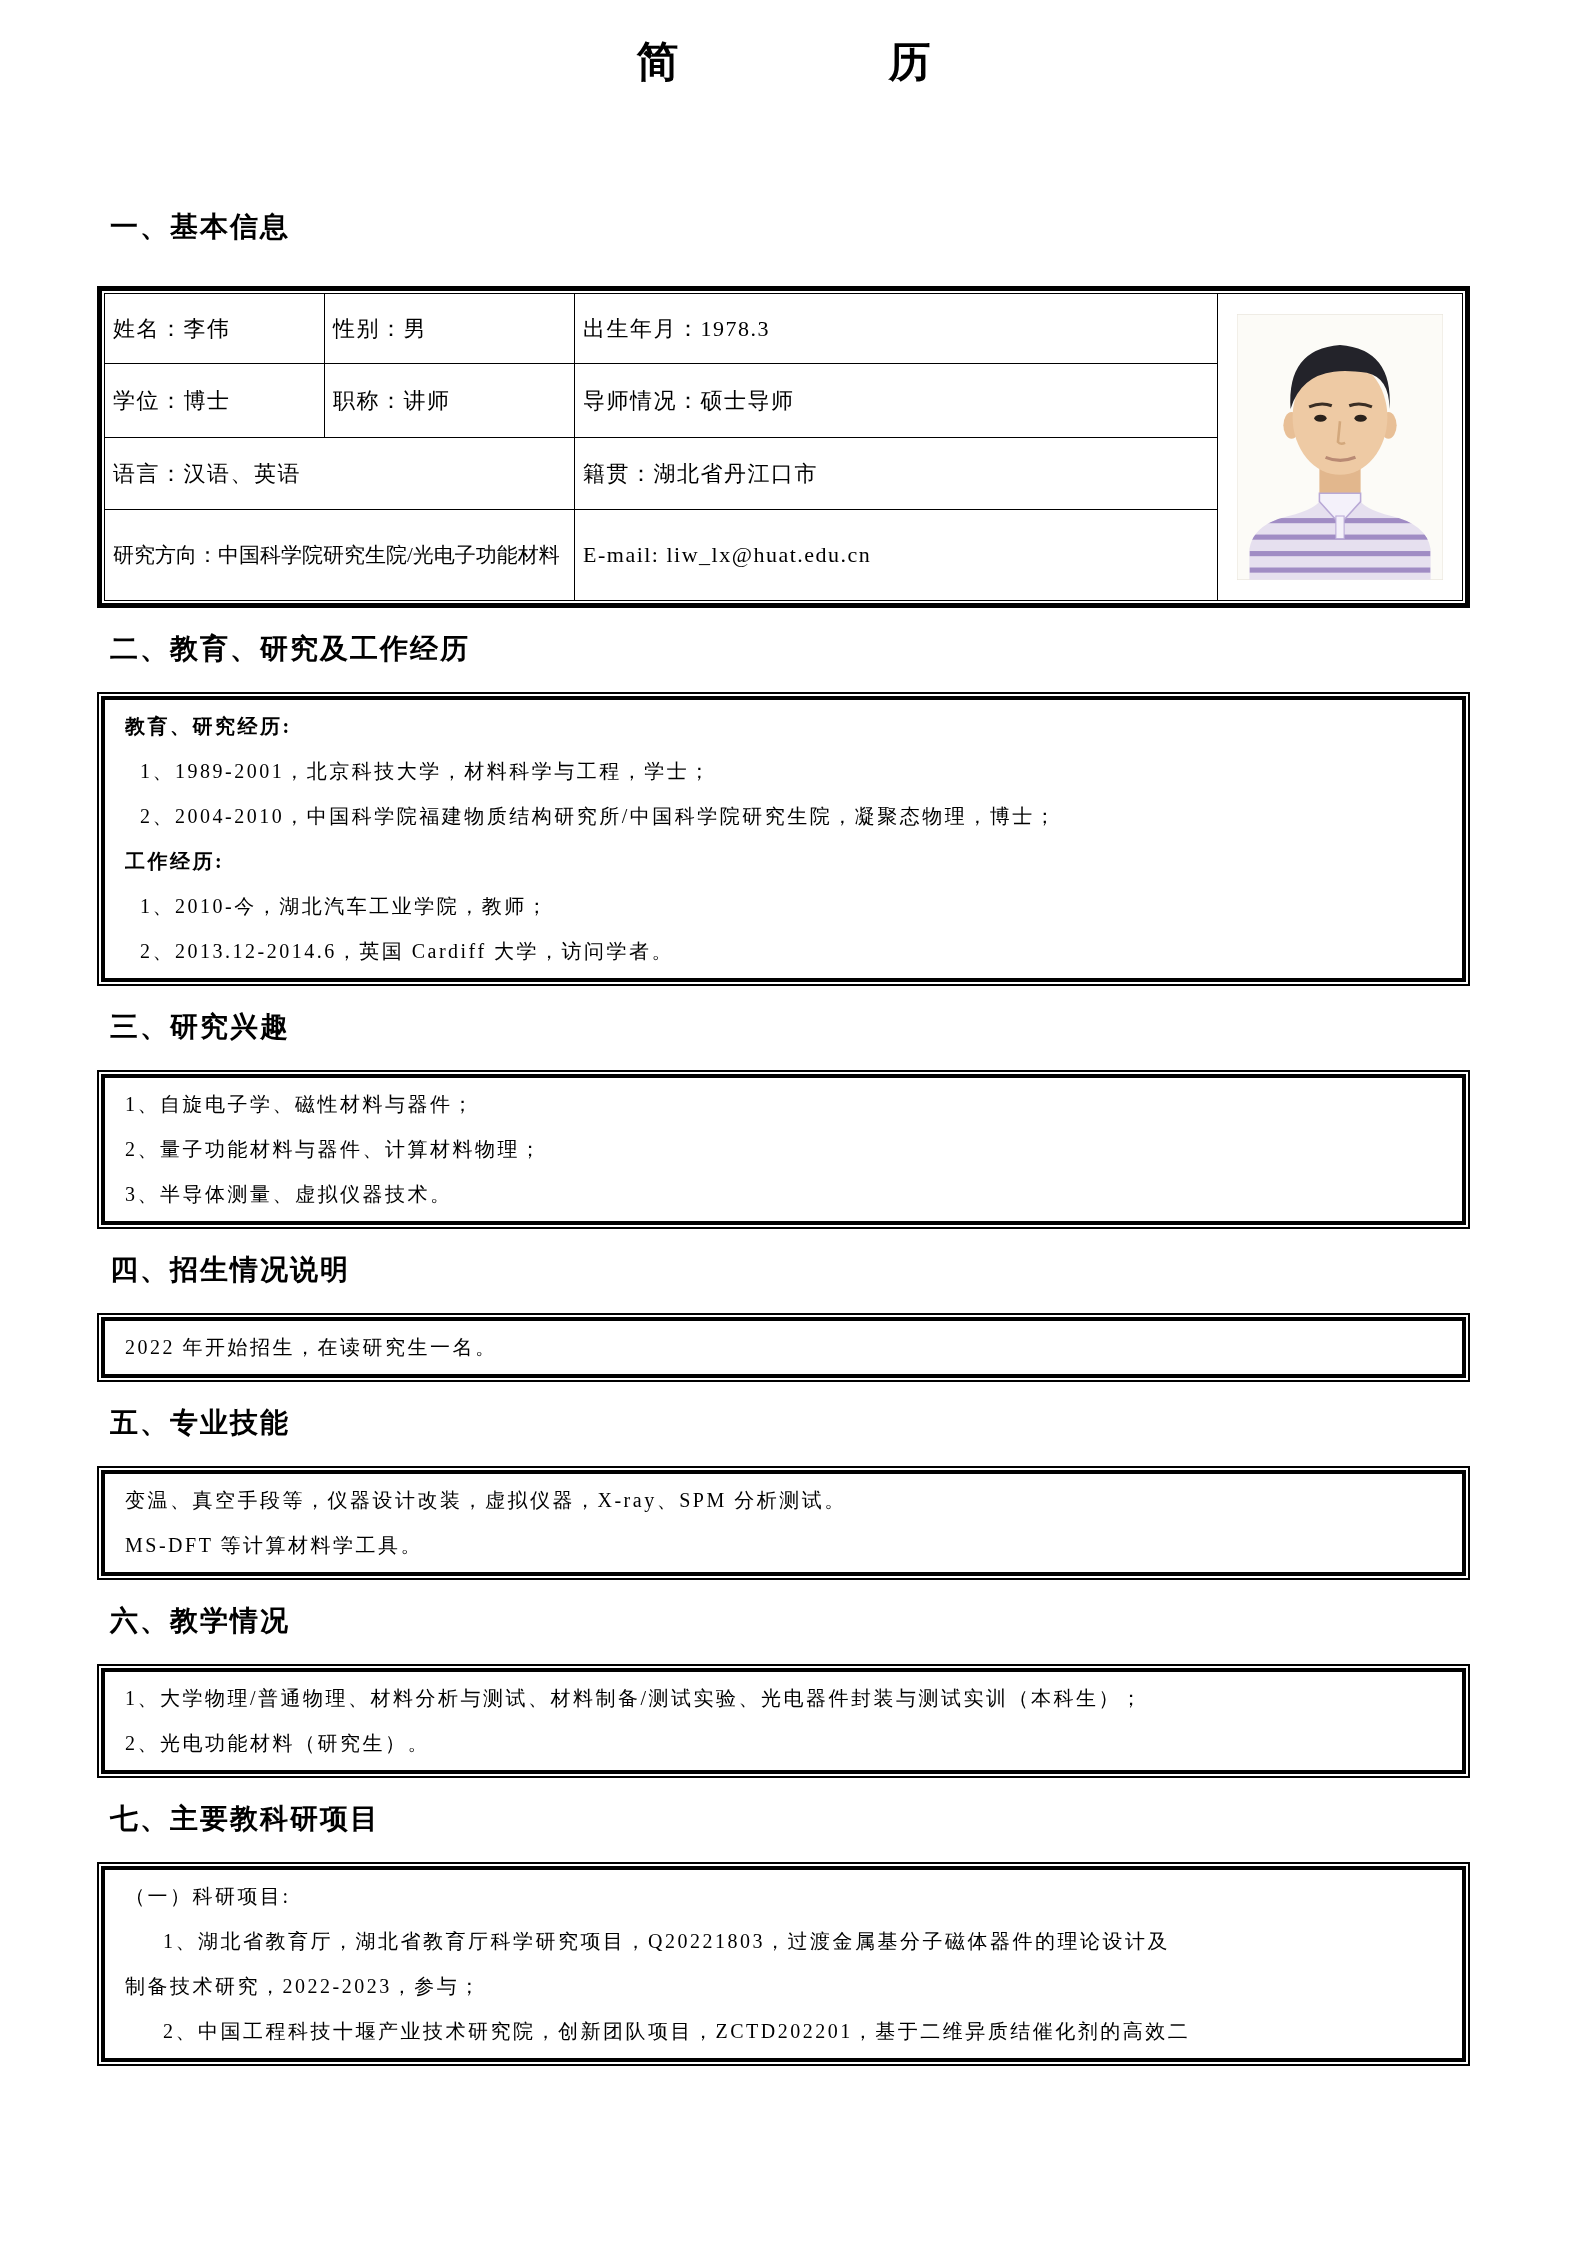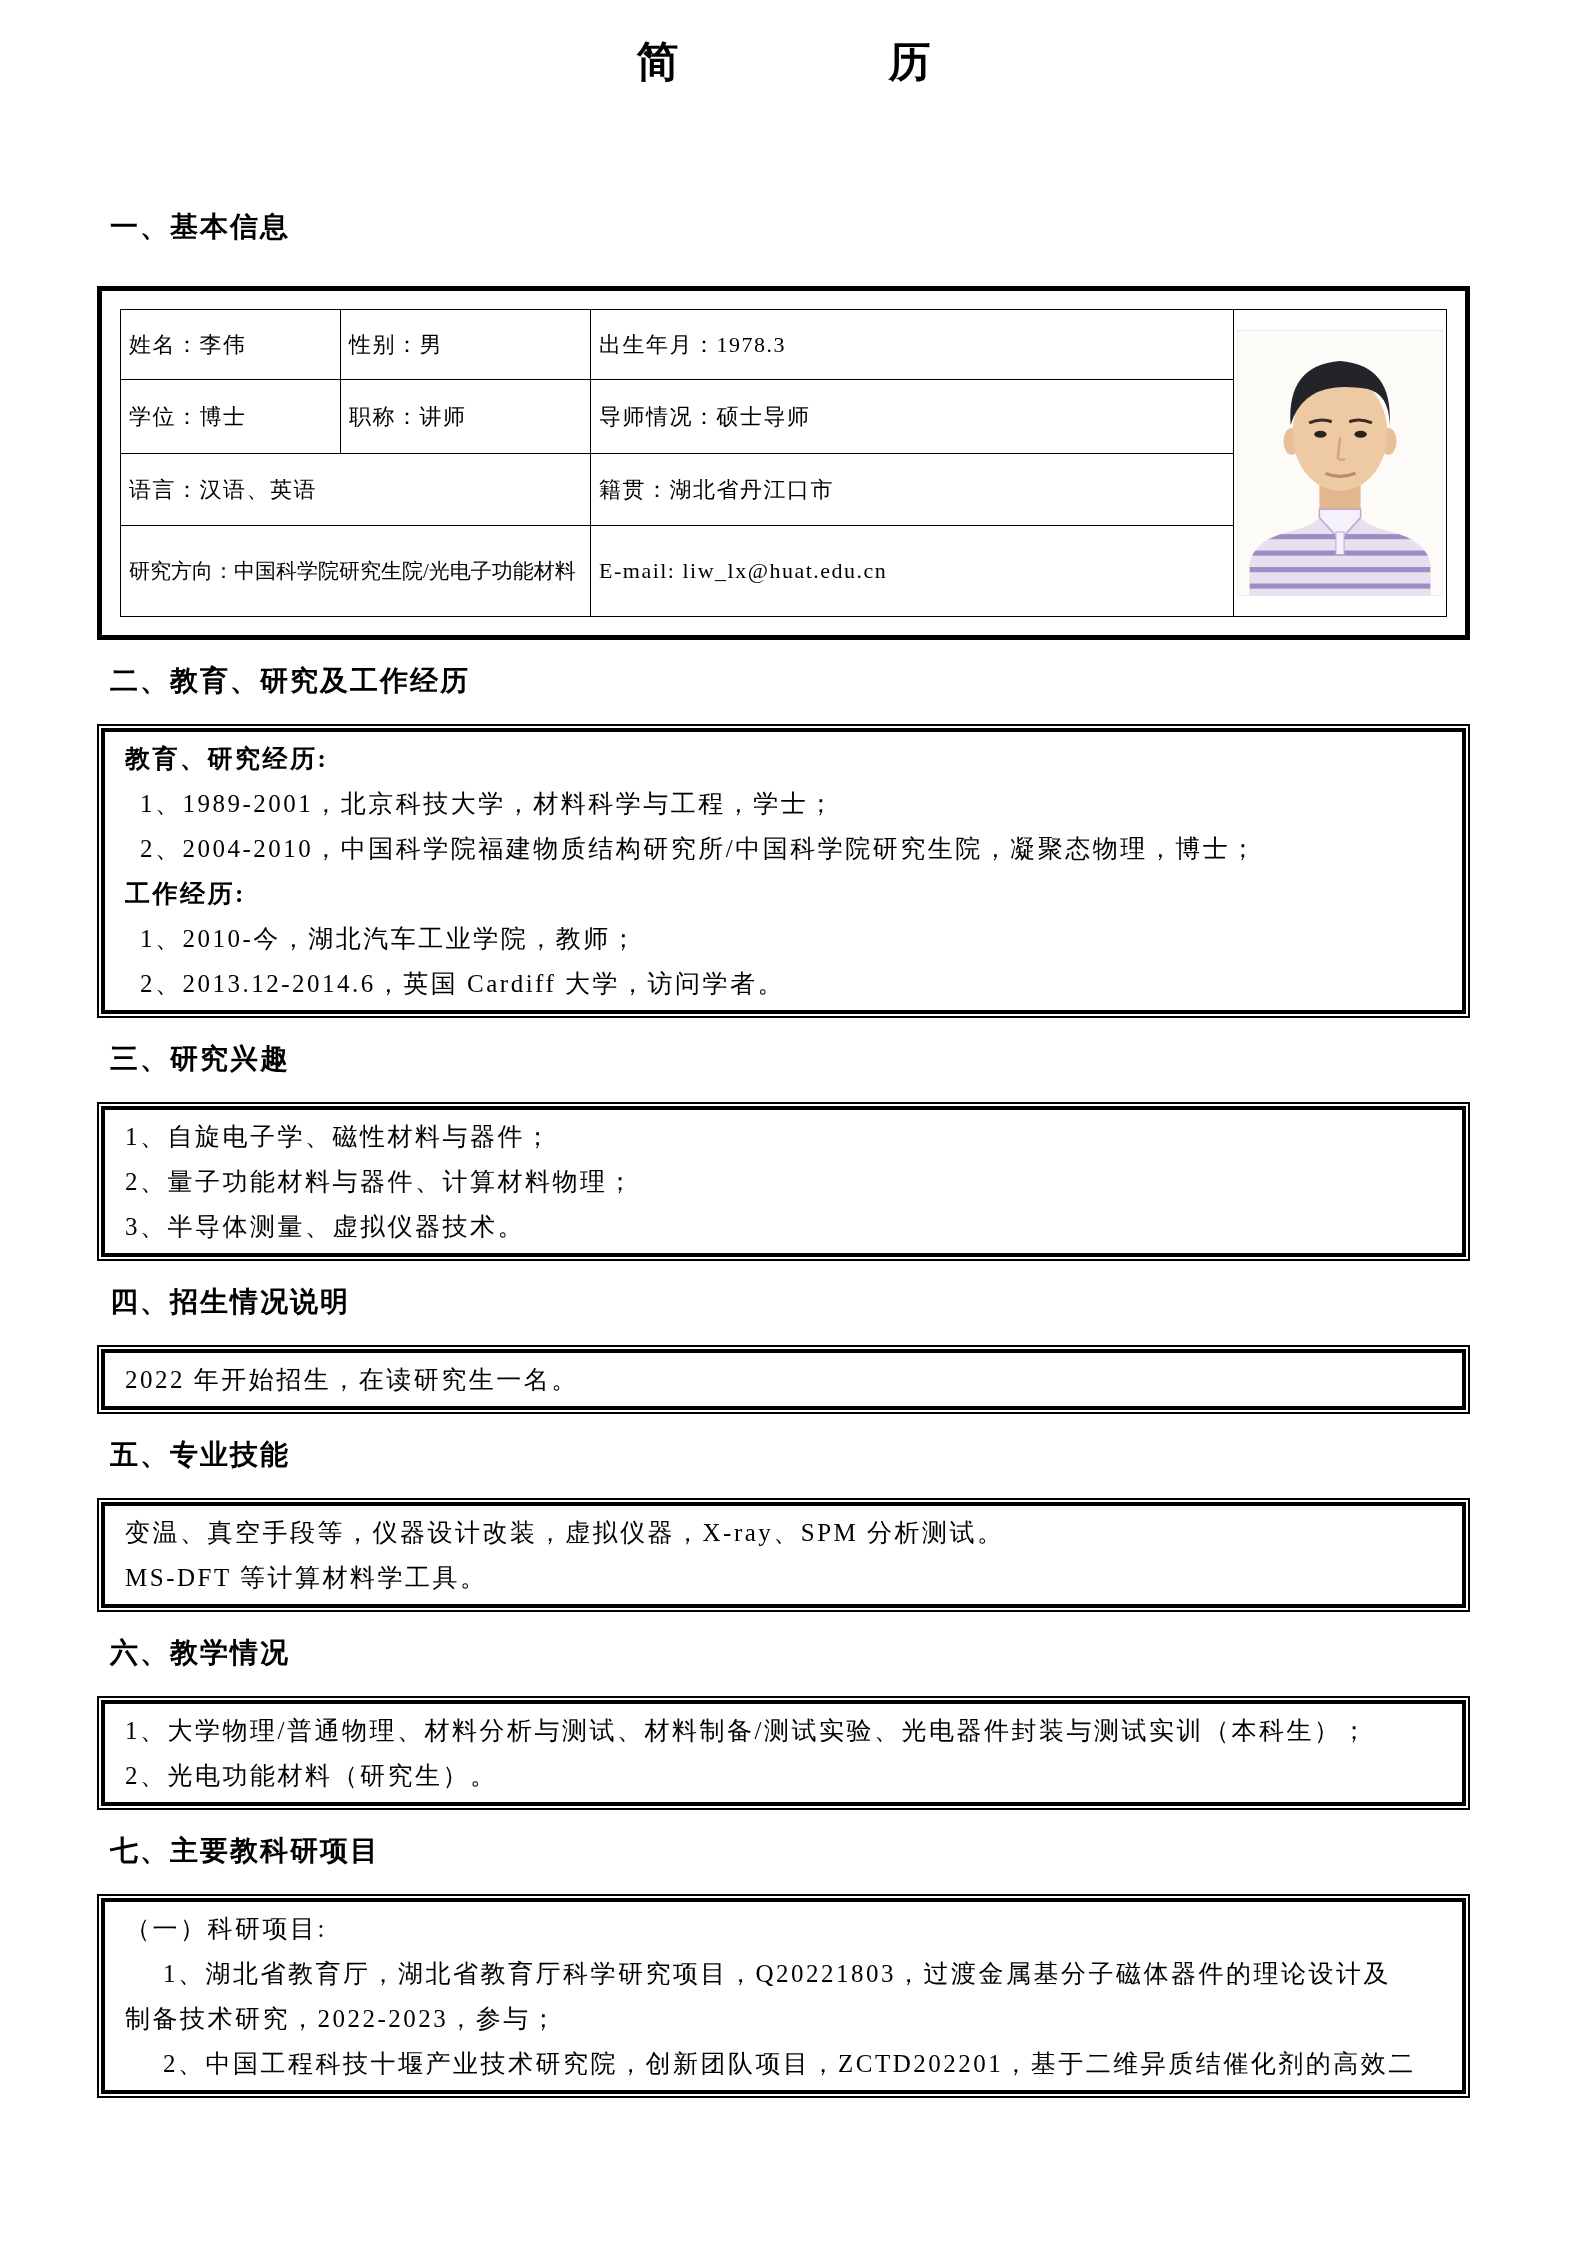--- a/index.html
+++ b/index.html
@@ -21,29 +21,29 @@
     margin:24px 0 26px 13px;
     font-size:28px;font-weight:bold;line-height:34px;
     letter-spacing:2px;
   }
   .sec-heading.first{margin-top:124px;}
 
   
   .dbox{border:2px solid #000;padding:2px;}
   .dbox-in{border:4px solid #000;padding:4px 20px;}
   .line{
-    font-size:25px;line-height:45px;letter-spacing:2.5px;
+    font-size:20px;line-height:45px;letter-spacing:2.5px;
     white-space:nowrap;overflow:hidden;
   }
   .line.bold{font-weight:bold;}
   .line.ind1{padding-left:15px;}
   .line.ind2{padding-left:38px;}
 
   
-  .tframe{border:5px solid #000;padding:18px;margin-top:42px;}
+  .tframe{border:5px solid #000;padding:2px;margin-top:42px;}
   .tgrid{
     display:grid;border:1px solid #000;
     grid-template-columns:220px 250px 643px 1fr;
     grid-template-rows:70px 74px 72px 90px;
   }
   .cell{
     display:flex;align-items:center;
     padding:0 4px 0 8px;
     font-size:22px;letter-spacing:1.5px;
     border-right:1px solid #000;border-bottom:1px solid #000;

